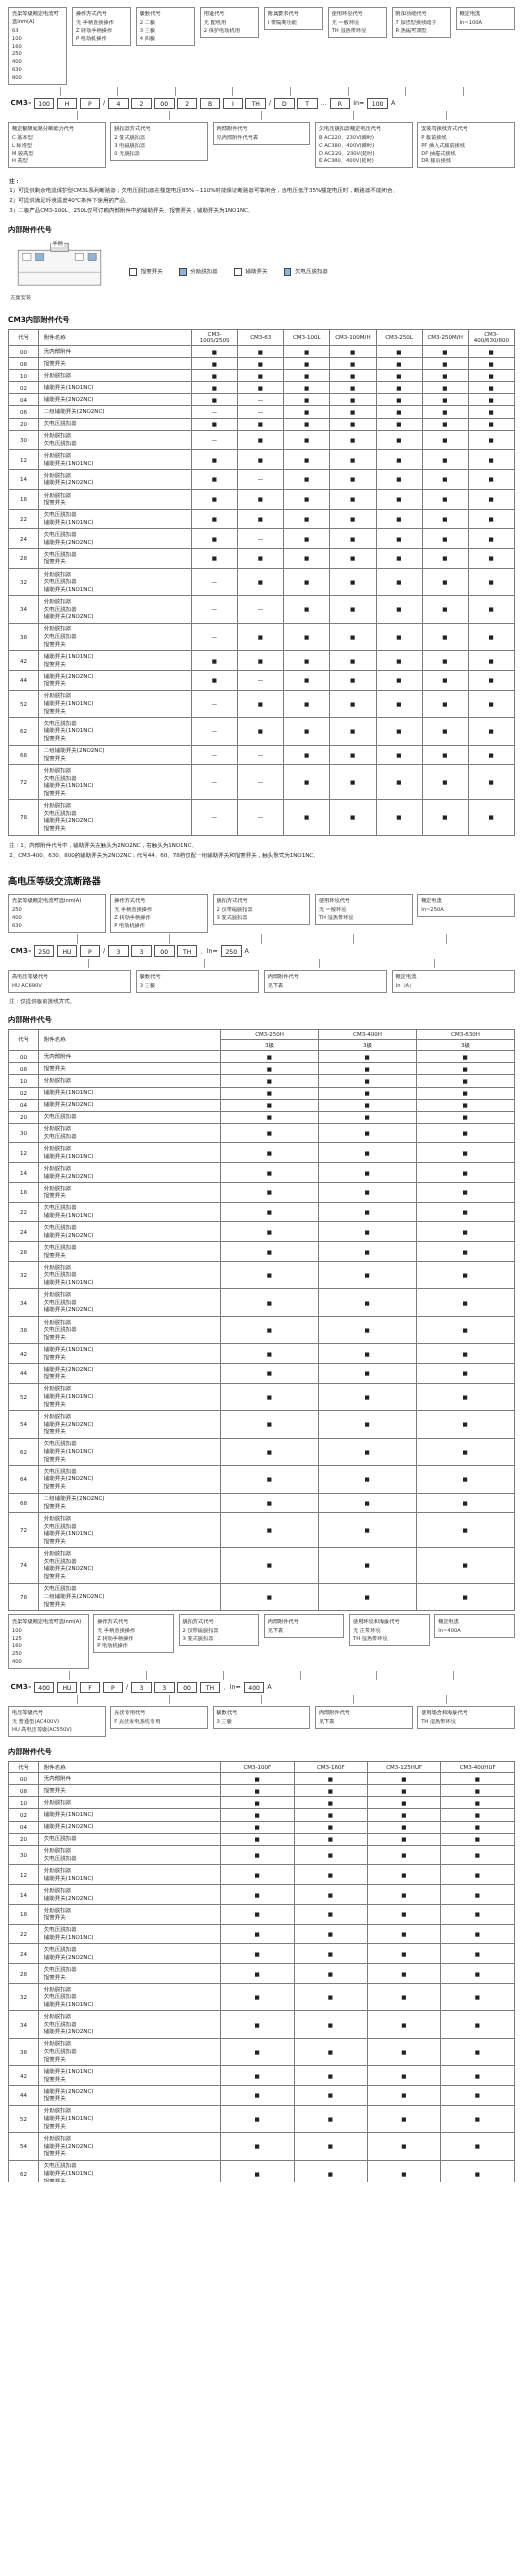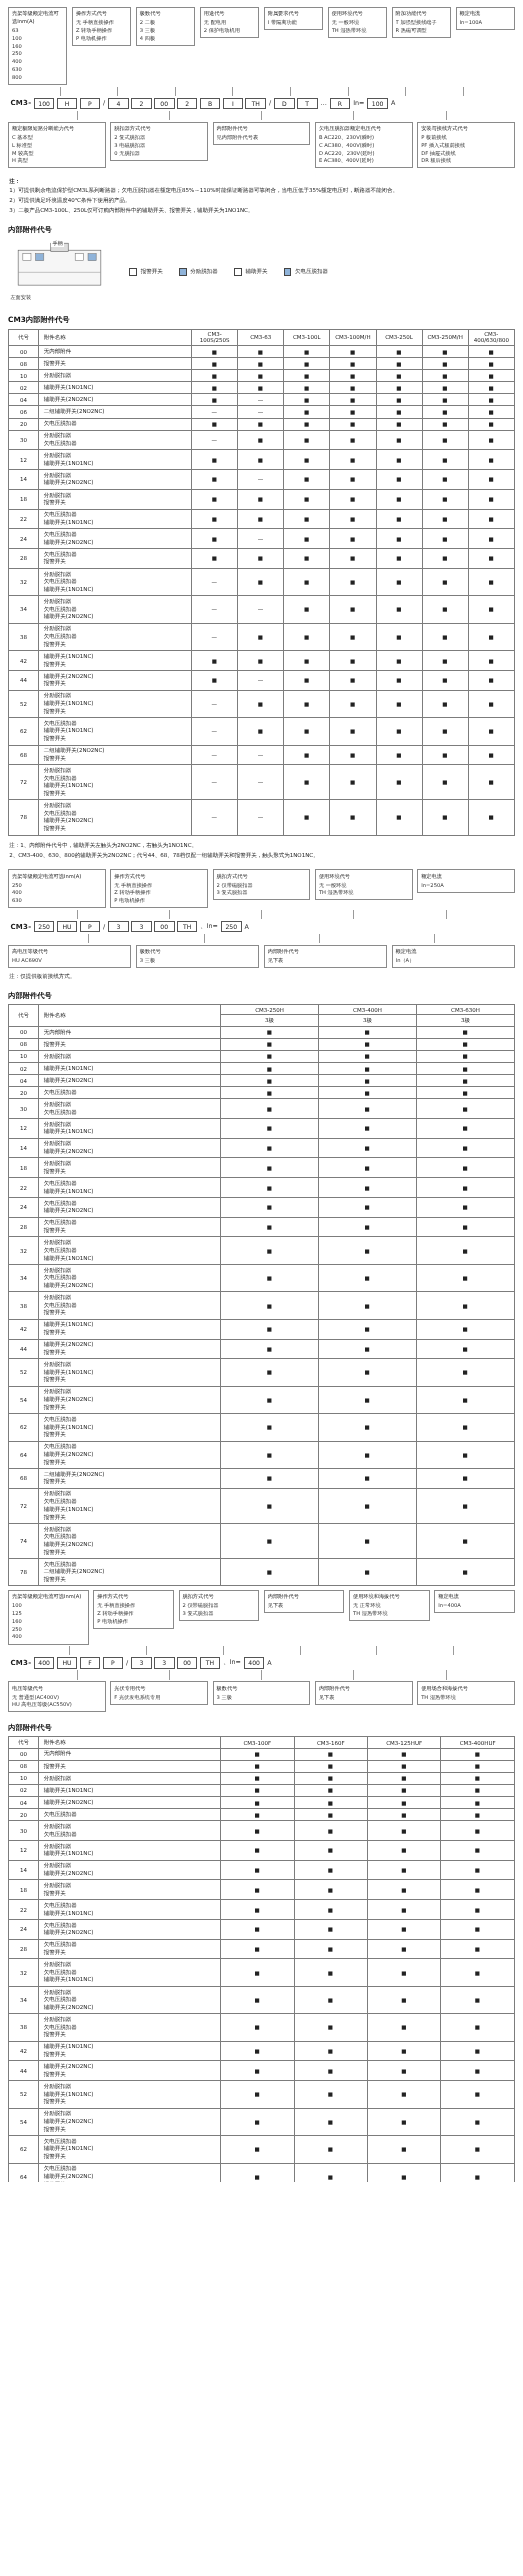--- a/index.html
+++ b/index.html
@@ -575,20 +575,21 @@
           <td class="mark-cell">■</td>
           <td class="mark-cell">■</td>
         </tr>
       </tbody>
     </table>
   <div class="note-block">
       <div class="note-line">注：1、内部附件代号中，辅助开关左触头为2NO2NC，右触头为1NO1NC。</div>
       <div class="note-line">2、CM3-400、630、800的辅助开关为2NO2NC；代号44、68、78档仅配一组辅助开关和报警开关，触头形式为1NO1NC。</div>
     </div>
 
+  <h2 class="sec">高电压等级交流断路器</h2>
   <div class="diagram">
     <div class="ann-row top">
         <div class="ann-box">
           <div class="ann-title">壳架等级额定电流可选Inm(A)</div>
           <div class="ann-line">250</div>
           <div class="ann-line">400</div>
           <div class="ann-line">630</div>
         </div>
         <div class="ann-box">
           <div class="ann-title">操作方式代号</div>

